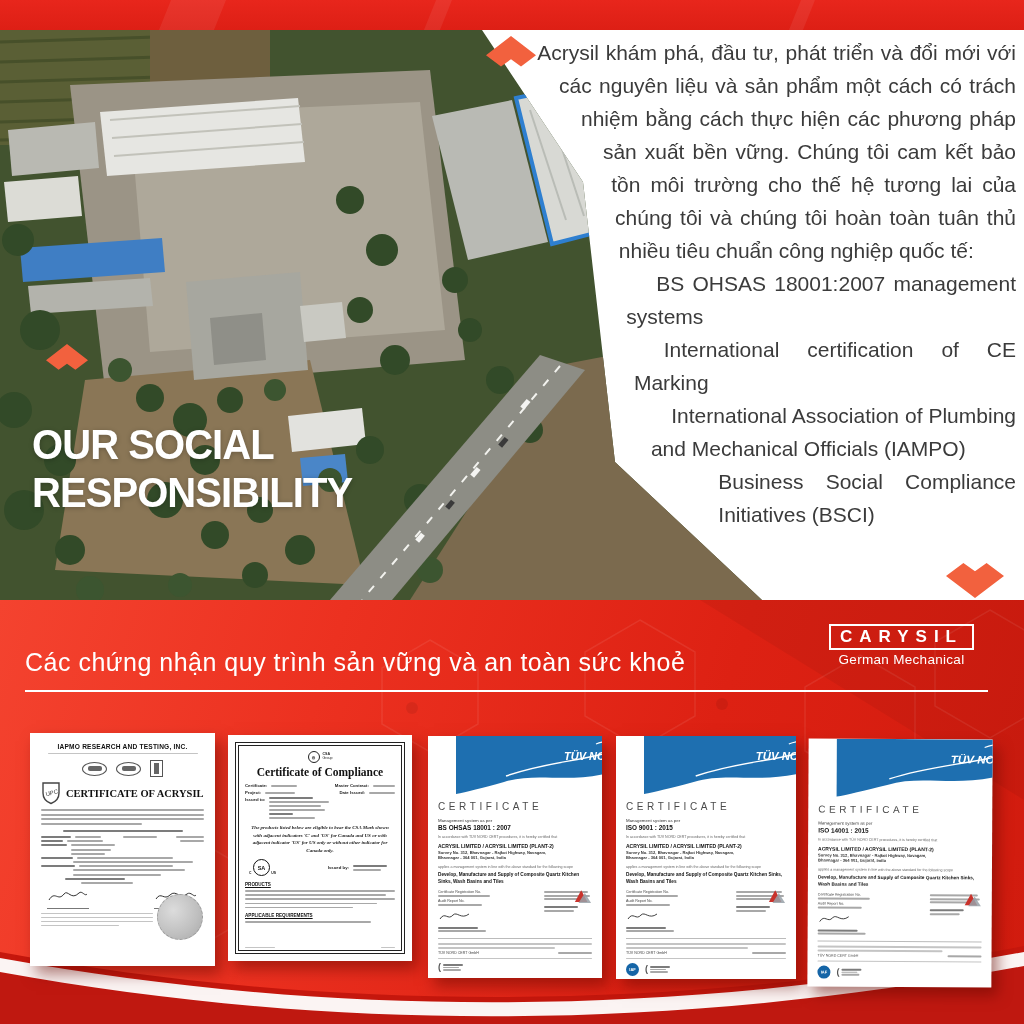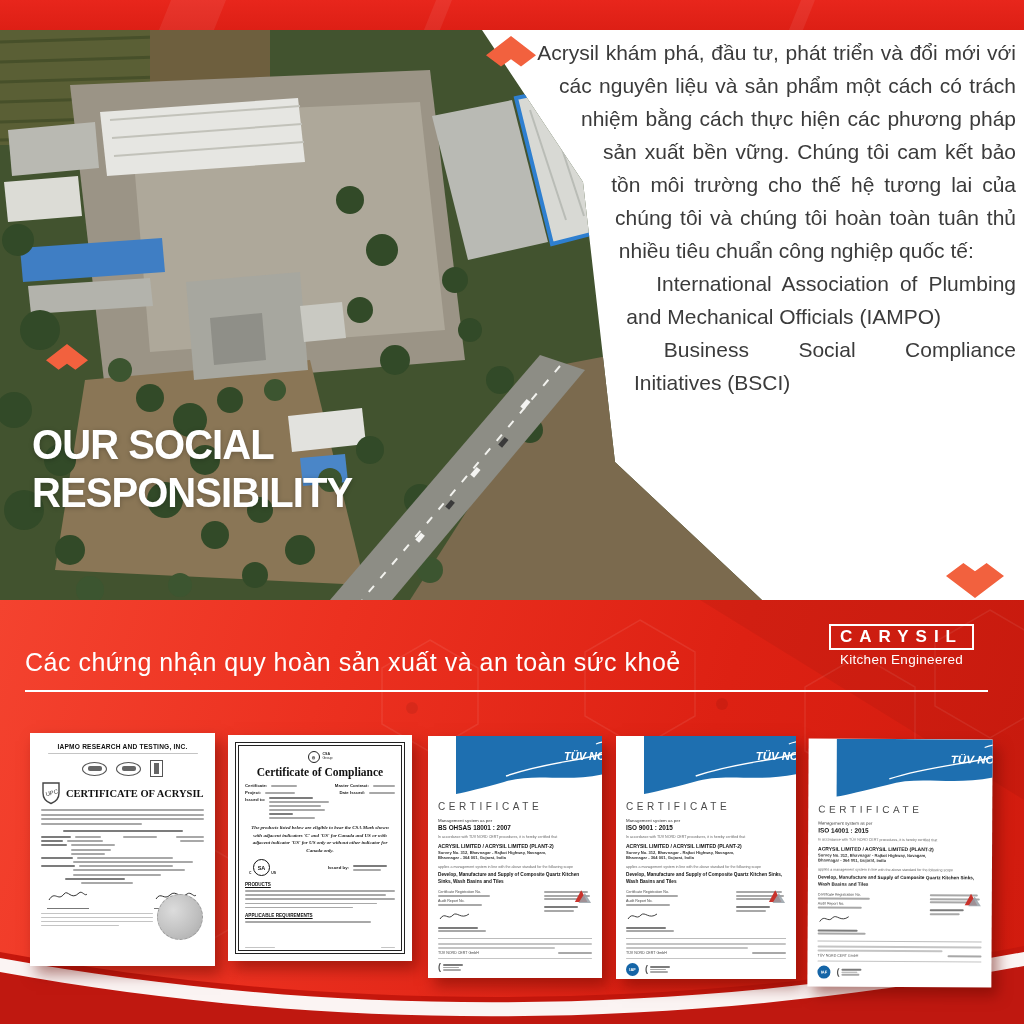--- a/index.html
+++ b/index.html
@@ -233,20 +233,22 @@
   <div class="chev chev-down" style="left:946px;top:552px;width:58px;height:46px;"></div>
 
   <div class="headline">
     <div>OUR SOCIAL</div>
     <div>RESPONSIBILITY</div>
   </div>
 
   <div class="vn">
     <div class="shape"></div>
     <p>Acrysil khám phá, đầu tư, phát triển và đổi mới với các nguyên liệu và sản phẩm một cách có trách nhiệm bằng cách thực hiện các phương pháp sản xuất bền vững. Chúng tôi cam kết bảo tồn môi trường cho thế hệ tương lai của chúng tôi và chúng tôi hoàn toàn tuân thủ nhiều tiêu chuẩn công nghiệp quốc tế:</p>
+    <p class="std">BS OHSAS 18001:2007 management systems</p>
+    <p class="std">International certification of CE Marking</p>
     <p class="std">International Association of Plumbing and Mechanical Officials (IAMPO)</p>
     <p class="std">Business Social Compliance Initiatives (BSCI)</p>
   </div>
 
   <div class="red-section">
     <svg class="hexes" width="1024" height="424" viewBox="0 0 1024 424">
       <g fill="none" stroke="rgba(255,255,255,0.08)" stroke-width="1.5">
         <polygon points="640,20 695,52 695,116 640,148 585,116 585,52"></polygon>
         <polygon points="860,55 915,87 915,151 860,183 805,151 805,87"></polygon>
         <polygon points="430,40 478,68 478,124 430,152 382,124 382,68"></polygon>
@@ -254,26 +256,26 @@
         <polygon points="180,230 235,262 235,326 180,358 125,326 125,262"></polygon>
       </g>
       <g fill="rgba(0,0,0,0.07)">
         <circle cx="412" cy="108" r="6"></circle>
           <circle cx="722" cy="104" r="6"></circle>
           <circle cx="210" cy="180" r="5"></circle>
       </g>
       <polygon points="700,0 1024,0 1024,200" fill="rgba(0,0,0,0.05)"></polygon>
     </svg>
 
-    <div class="section-heading">Các chứng nhận quy hoàn sản xuất và an toàn sức khoẻ</div>
+    <div class="section-heading">Các chứng nhận quy trình sản vững và an toàn sức khoẻ</div>
     <div class="heading-rule"></div>
 
     <div class="brand">
       <div class="bx">CARYSIL</div>
-      <div class="tg">Kitchen Engineered</div>
+      <div class="tg">German Mechanical</div>
     </div>
 
     <svg class="swoosh" viewBox="0 0 1024 100" preserveAspectRatio="none">
       <path d="M0,28 C300,84 660,94 1024,22 L1024,100 L0,100 Z" fill="#c5170d"></path>
       <path d="M0,48 C320,106 660,110 1024,42 L1024,100 L0,100 Z" fill="#bf1810"></path>
       <path d="M0,34 C320,92 660,96 1024,28 L1024,42 C660,110 320,106 0,48 Z" fill="#fbf4f3"></path>
     </svg>
   </div>
 
   <div class="cert c1">

